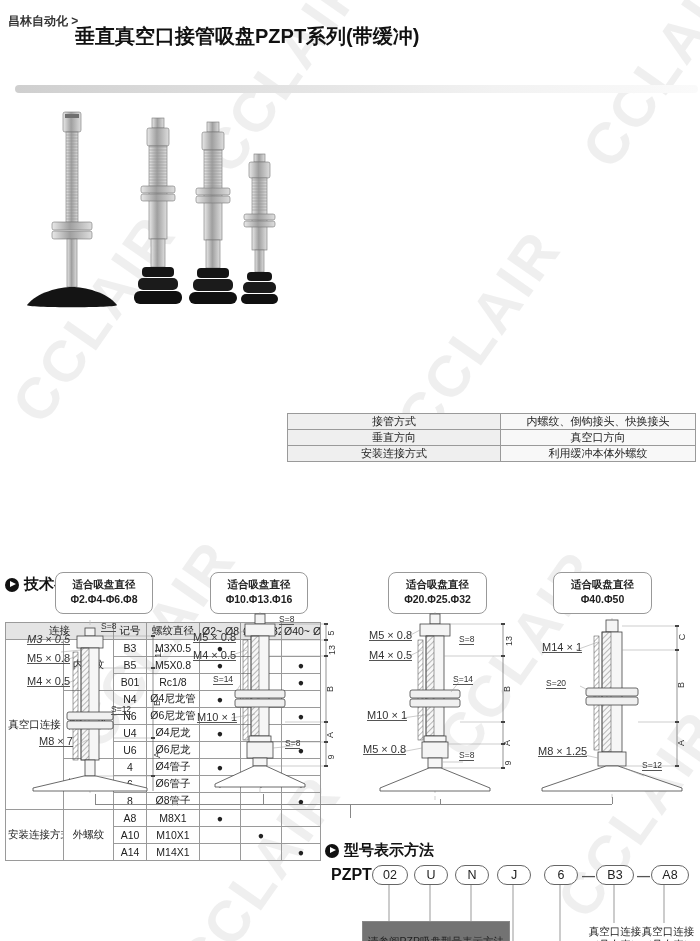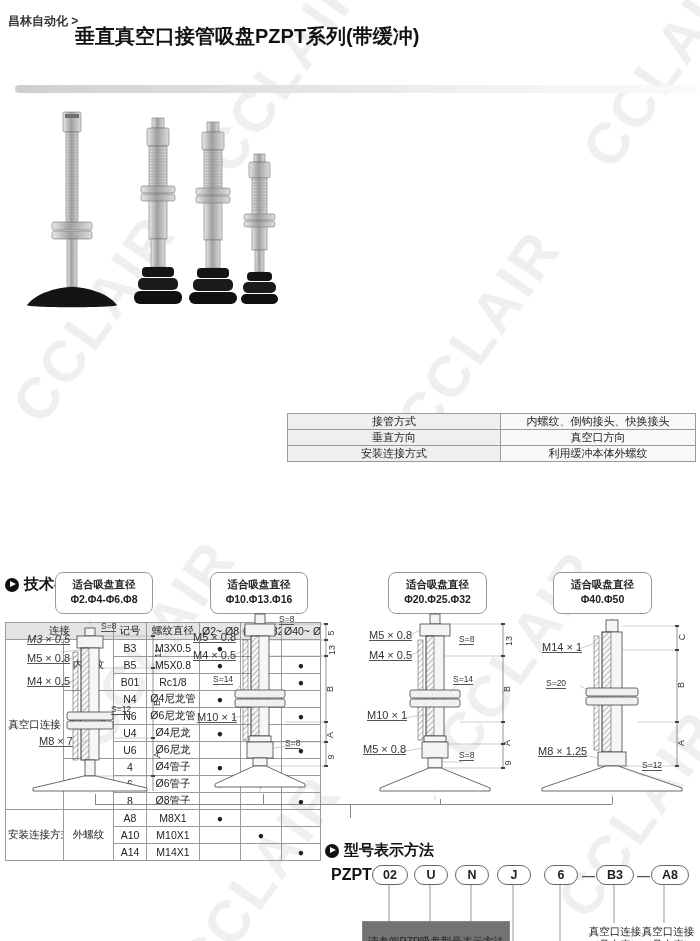--- a/index.html
+++ b/index.html
@@ -19,21 +19,21 @@
   .sec-title{font-size:15px;font-weight:bold;color:#111;}
   
   table{border-collapse:collapse;table-layout:fixed;}
   td,th{border:1px solid #9a9a9a;font-size:10.5px;text-align:center;padding:0 2px;color:#222;font-weight:normal;overflow:hidden;white-space:nowrap;}
   th{background:#e4e4e4;}
   .it td{height:15px;font-size:11px;}
   .it td.lbl{background:#efefef;}
   .it td.val{background:#f8f8f8;}
   .tt td,.tt th{height:16px;}
   
-  .pill{position:absolute;height:18px;line-height:18px;border:1.5px solid #666;border-radius:11px;font-size:12.5px;font-weight:bold;text-align:center;background:#fff;}
+  .pill{position:absolute;height:18px;line-height:18px;border:1.5px solid #666;border-radius:11px;font-size:12.5px;font-weight:normal;text-align:center;background:#fff;}
   .dash{position:absolute;font-size:13px;font-weight:bold;color:#555;}
   .prefix{position:absolute;font-size:16px;font-weight:bold;color:#111;}
   .notebox{position:absolute;border:1px solid #888;background:#737373;font-size:10.5px;padding:13px 5px;white-space:nowrap;}
   .anno{position:absolute;font-size:10.5px;color:#222;text-align:center;line-height:13px;}
   
   .draw{position:absolute;}
   .dlabel{position:absolute;font-size:11px;color:#333;border-bottom:1px solid #555;line-height:10px;white-space:nowrap;z-index:3;}
   .slabel{position:absolute;font-size:8.5px;color:#333;border-bottom:1px solid #555;line-height:10px;white-space:nowrap;z-index:3;}
   .dimv{position:absolute;font-size:9px;color:#333;transform:rotate(-90deg);z-index:3;}
   .dbox{position:absolute;border:1px solid #999;border-radius:8px;background:#fff;text-align:center;font-size:10.5px;font-weight:bold;line-height:15px;padding-top:4px;z-index:2;}

